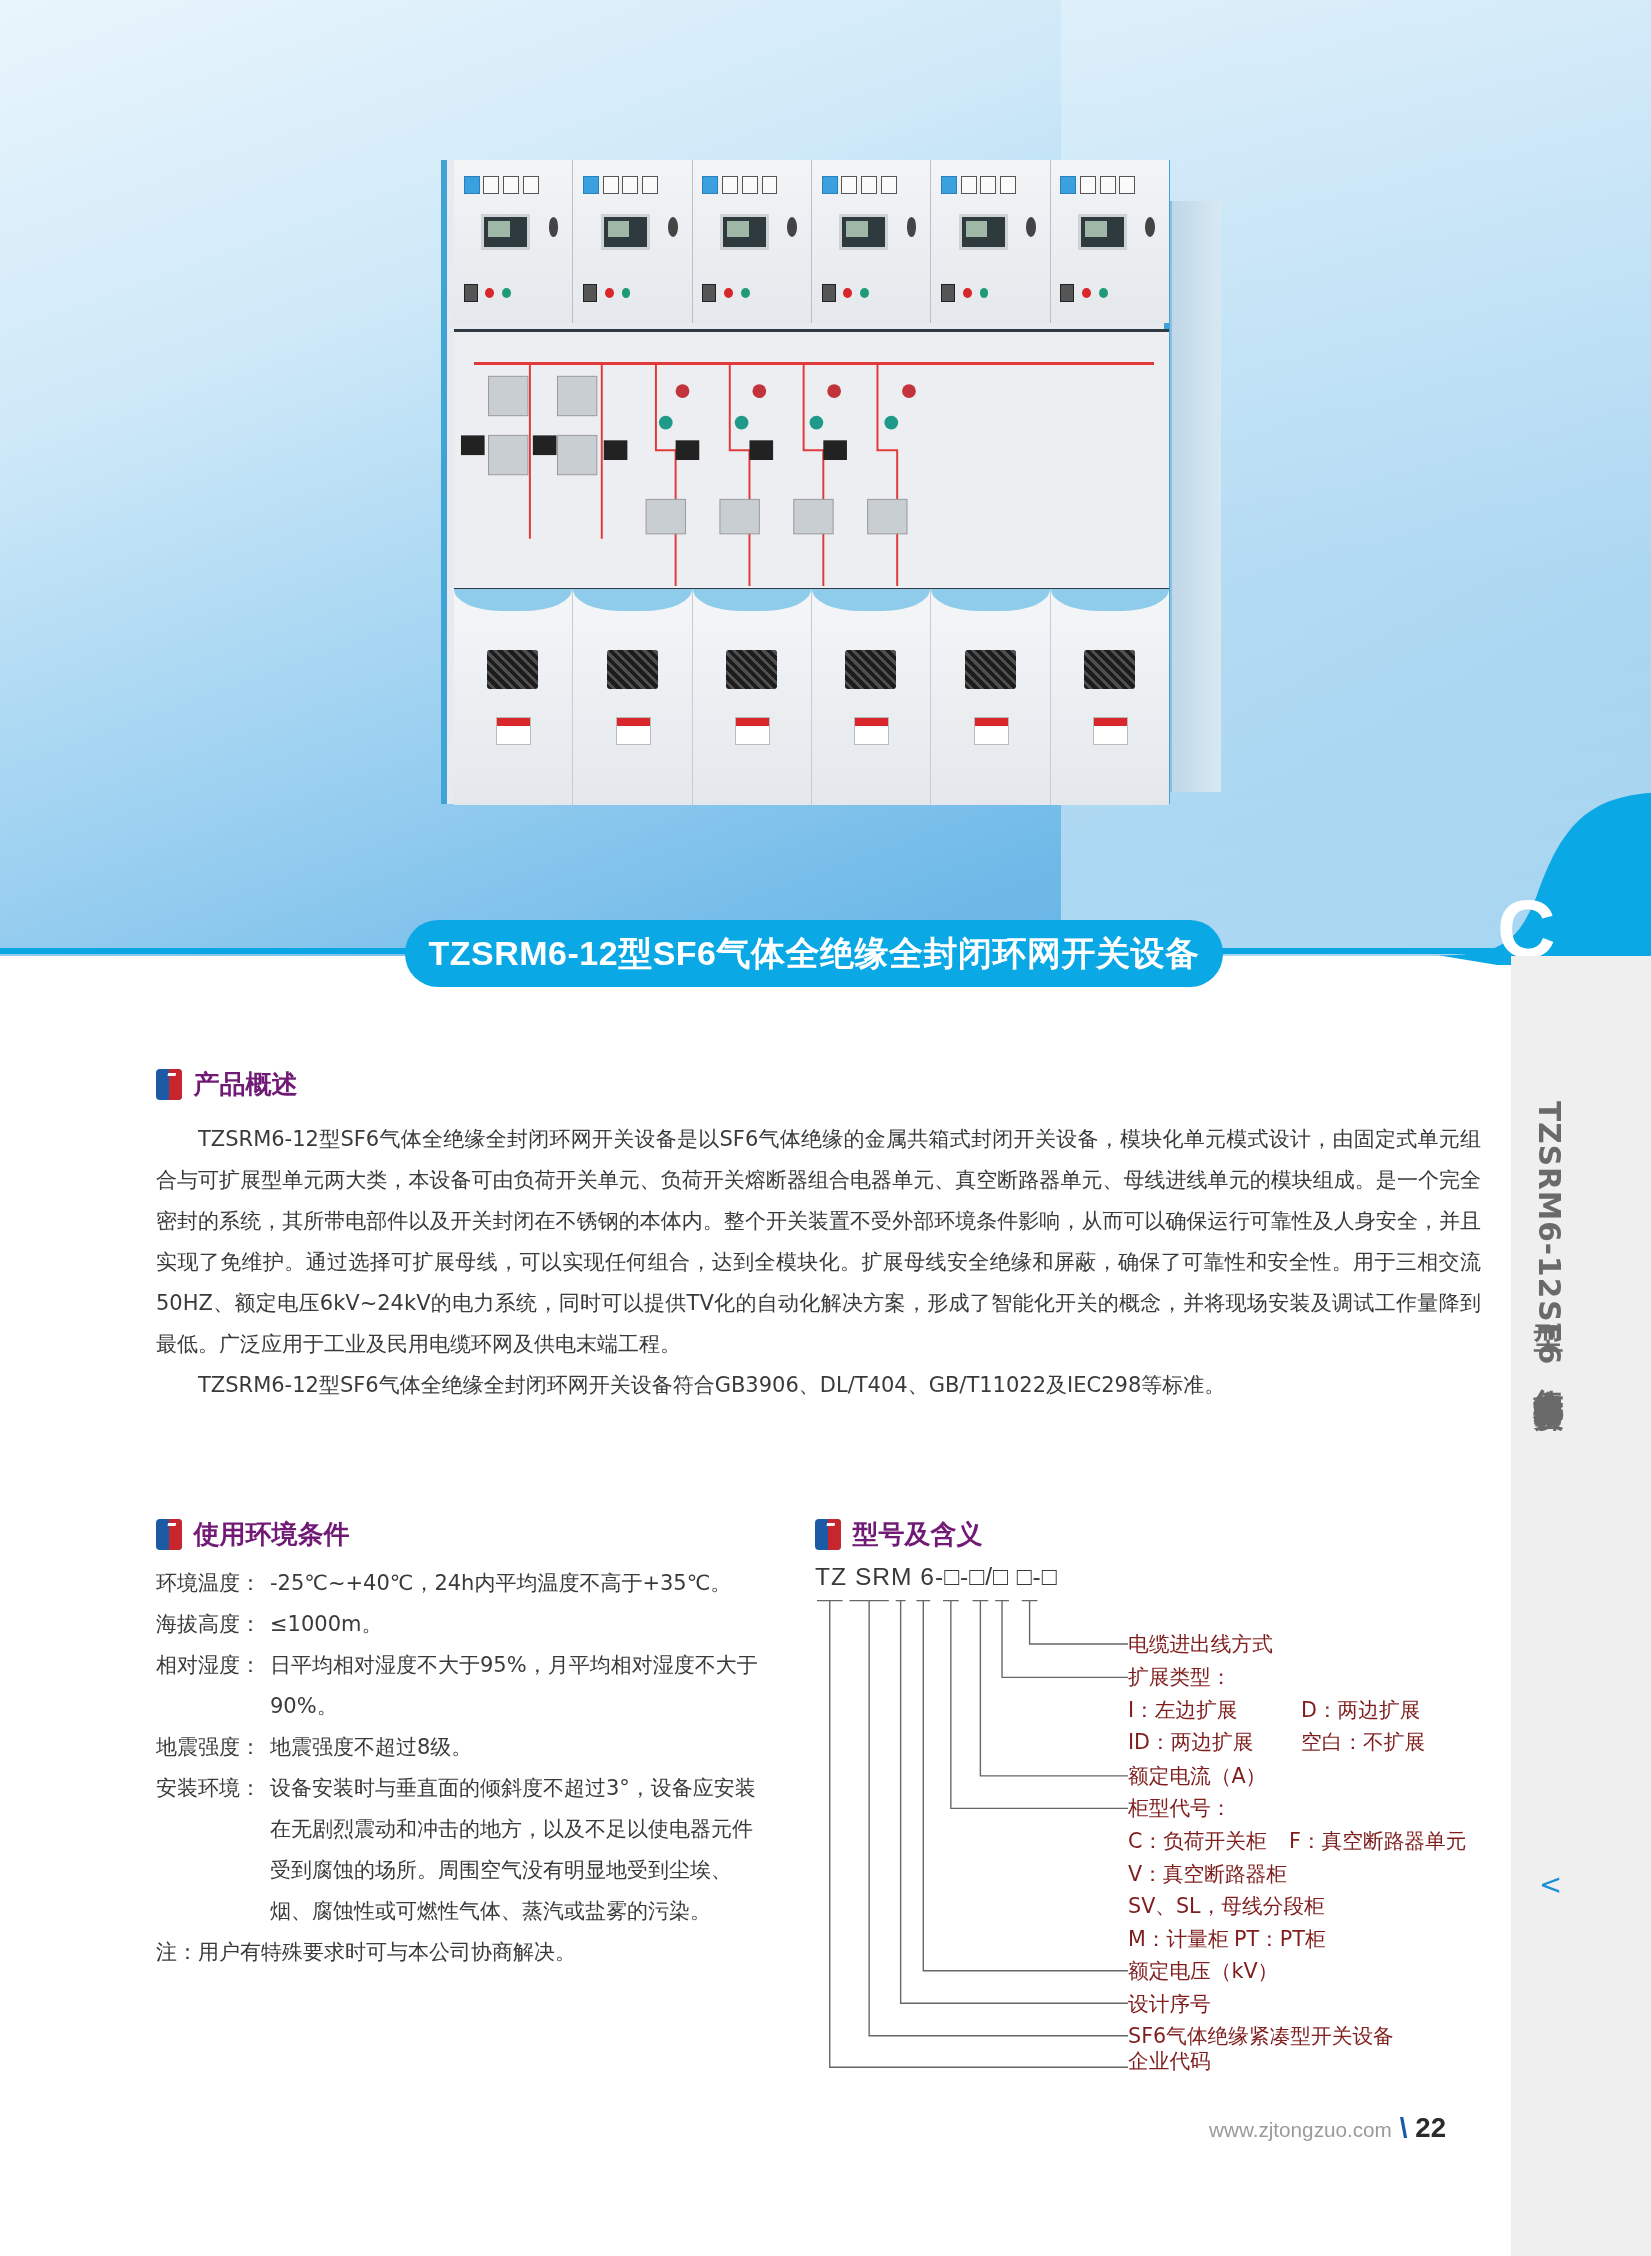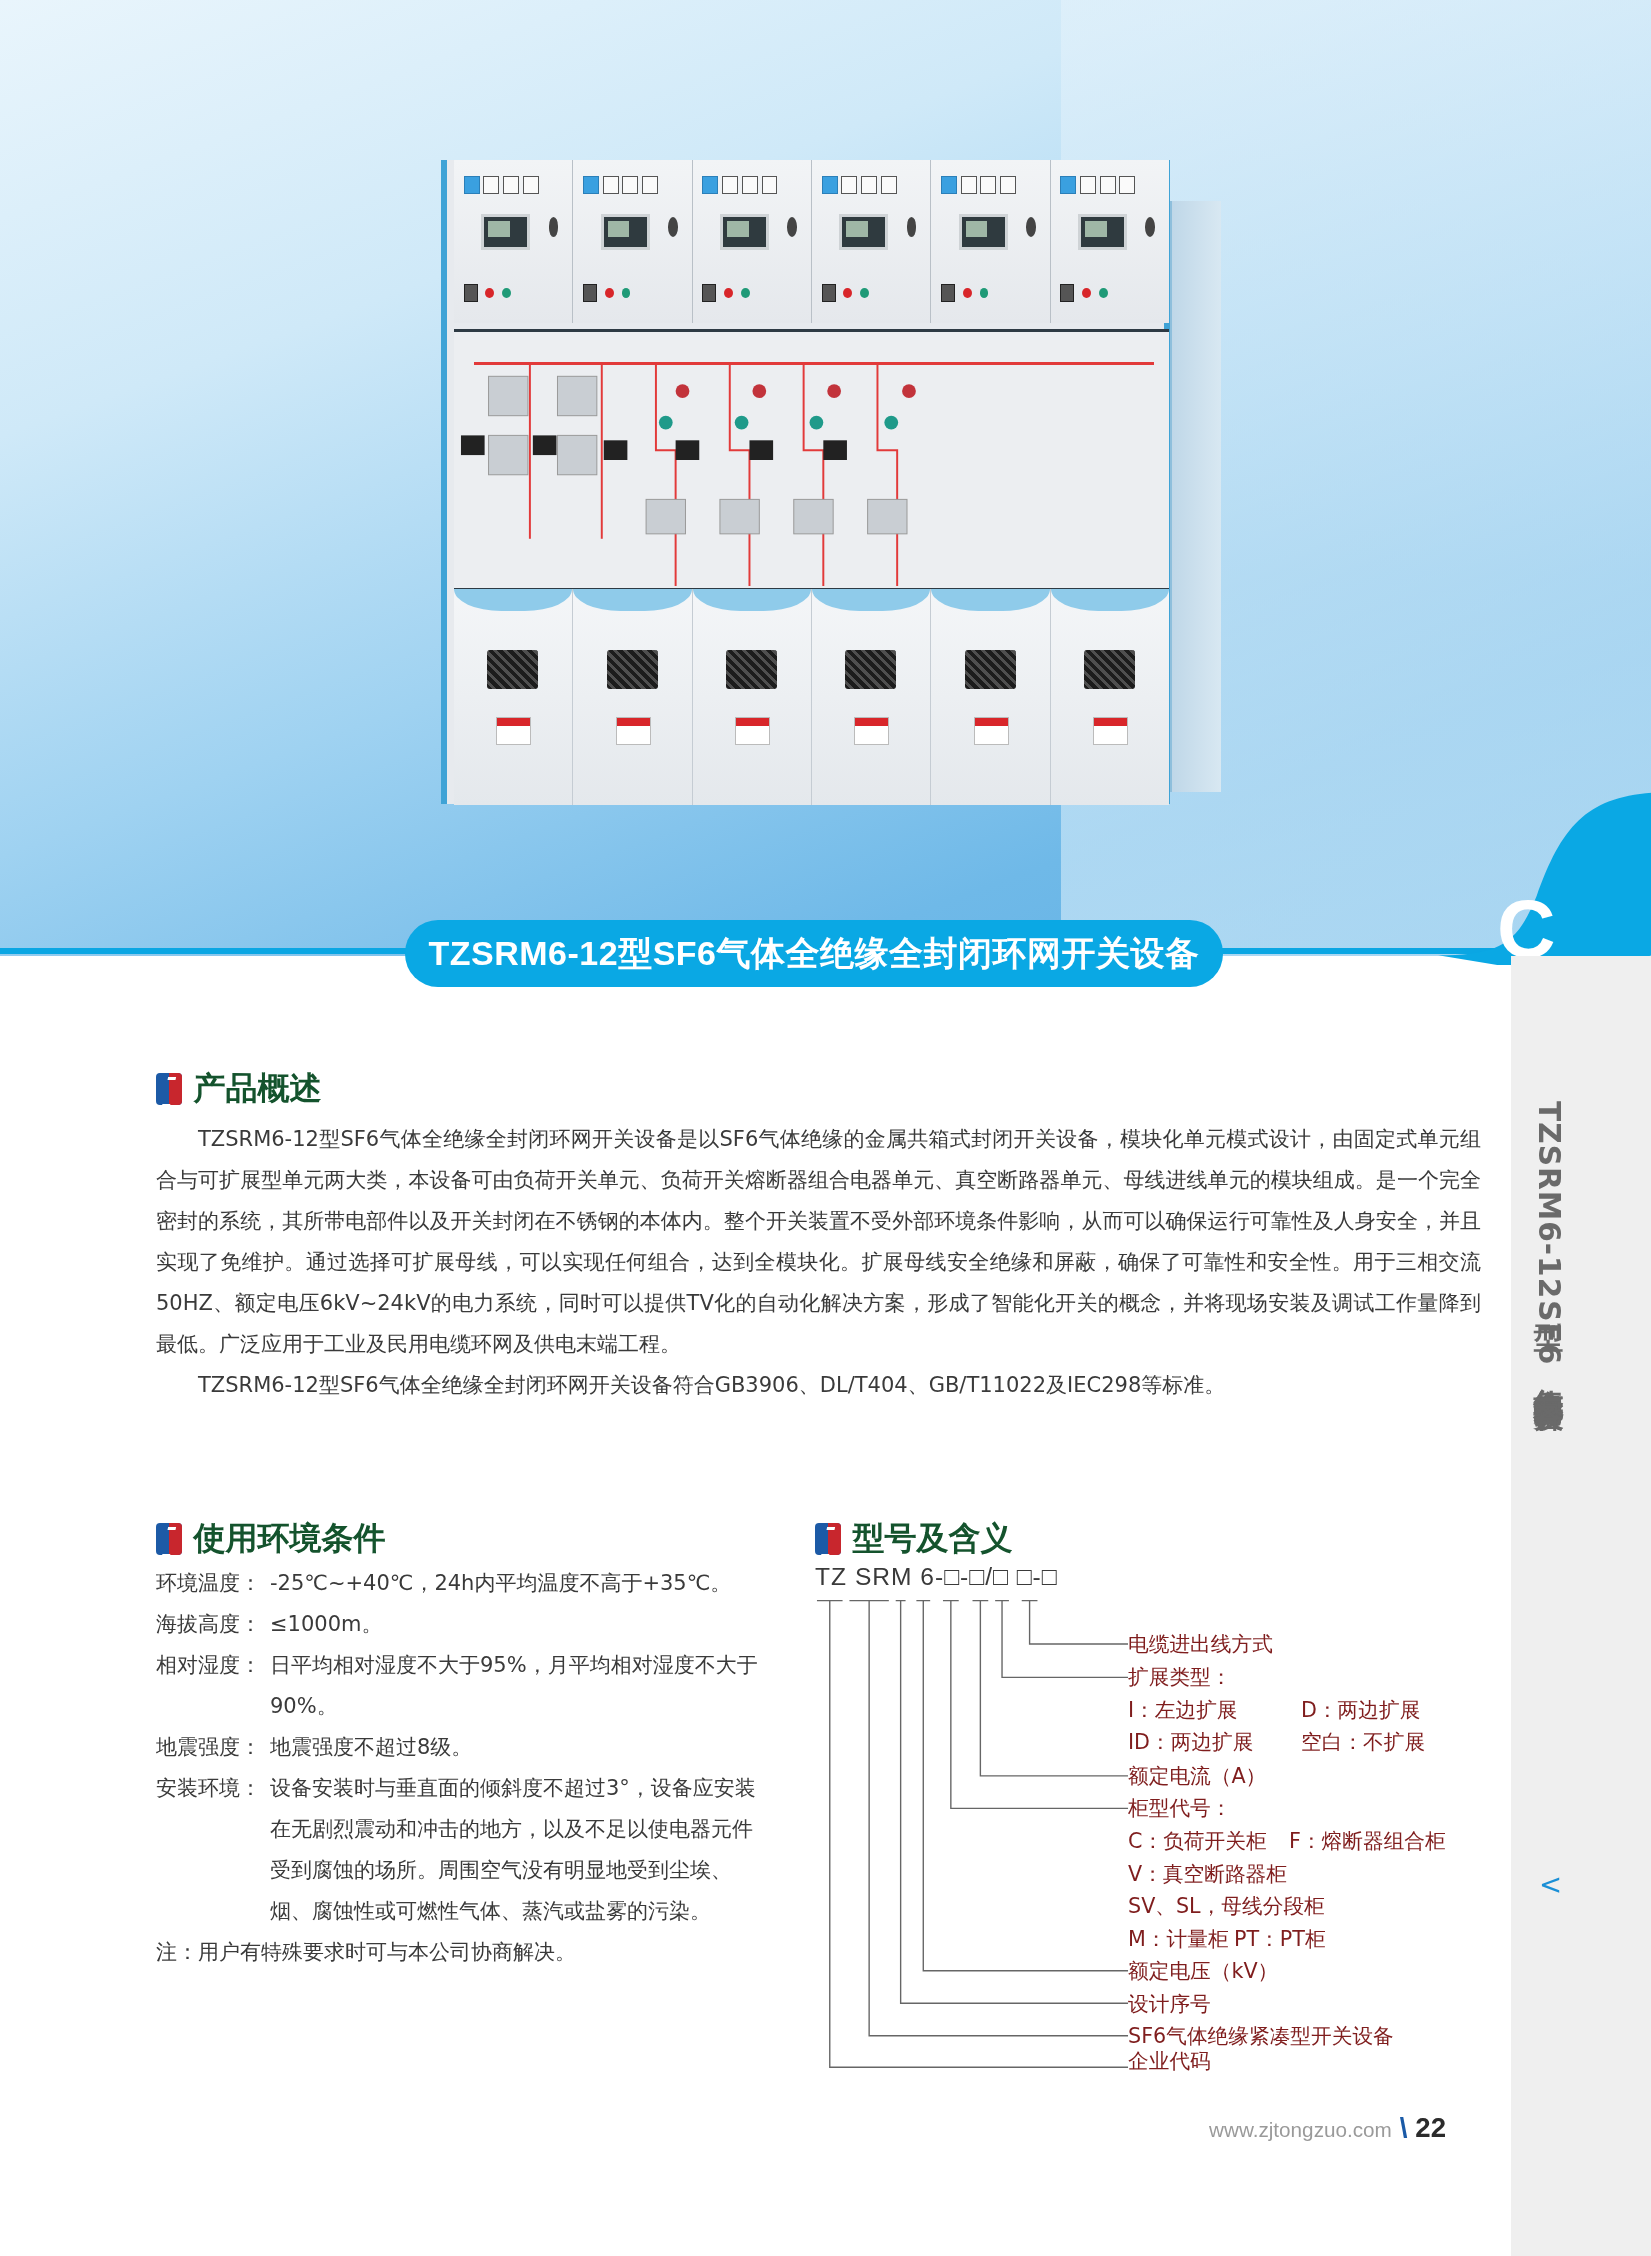--- a/index.html
+++ b/index.html
@@ -38,21 +38,21 @@
   .title-pill{position:absolute;left:405px;top:920px;width:818px;height:67px;background:#0aa8e4;border-radius:33px;display:flex;align-items:center;justify-content:center;}
   .title-pill span{color:#fff;font-family:"Liberation Sans",sans-serif;font-weight:bold;font-size:34px;letter-spacing:0.5px}
   
   .cwave{position:absolute;left:1438px;top:778px;width:214px;height:187px;}
   .cletter{position:absolute;left:1497px;top:889px;color:#fff;font-family:"Liberation Sans",sans-serif;font-weight:bold;font-size:81px;line-height:1}
   
   .sec-head{position:absolute;display:flex;align-items:center;gap:11.8px}
   .sec-icon{width:25.6px;height:31.5px;border-radius:3.9px;position:relative;overflow:hidden;background:#1c5aa6}
   .sec-icon::after{content:"";position:absolute;right:0;top:0;width:12.8px;height:31.5px;background:#c8262d}
   .sec-icon::before{content:"";position:absolute;left:8.9px;top:3.9px;width:7.9px;height:23.6px;border:3px solid #fff;border-left:none;border-right:none;z-index:2;transform:skewX(-12deg)}
-  .sec-title{font-size:32px;font-weight:bold;color:#14532d;font-family:"DejaVu Sans",sans-serif}
+  .sec-title{font-size:26px;font-weight:bold;color:#701a75;font-family:"DejaVu Sans",sans-serif}
   .para{position:absolute;left:156px;width:1330px;font-size:21px;line-height:41px;color:#3a3a3a;text-align:justify}
   .para p{margin:0;text-indent:2em}
   .env{position:absolute;left:156px;top:1563px;width:611px;font-size:21px;line-height:41px;color:#3a3a3a}
   .env .row{display:flex}
   .env .k{width:114px;flex:none}
   .env .v{flex:1}
   .env .note{margin-top:0}
   .model{position:absolute;left:815px;top:1563px;width:690px;height:532px}
   .code{position:absolute;left:0;top:0;font-size:24.6px;letter-spacing:1px;color:#3a3a3a;font-family:Liberation Sans, sans-serif;white-space:pre}
   .lbl{position:absolute;left:313px;font-size:20.7px;color:#7f1d1d;white-space:nowrap}
@@ -334,21 +334,21 @@
       <path d="M183 38 H 197 M 190 38 V 116 H 318"></path>
       <path d="M210 38 H 226 M 218 38 V 82 H 318"></path>
     </g>
   </svg>
   <div class="lbl" style="top:67px">电缆进出线方式</div>
   <div class="lbl" style="top:100px">扩展类型：</div>
   <div class="lbl" style="top:133px"><span>I：左边扩展</span><span class="c2">D：两边扩展</span></div>
   <div class="lbl" style="top:165px"><span>ID：两边扩展</span><span class="c2">空白：不扩展</span></div>
   <div class="lbl" style="top:199px">额定电流（A）</div>
   <div class="lbl" style="top:231px">柜型代号：</div>
-  <div class="lbl" style="top:264px"><span>C：负荷开关柜</span><span class="c2" style="left:161px">F：熔断器组合柜</span></div>
+  <div class="lbl" style="top:264px"><span>C：负荷开关柜</span><span class="c2" style="left:161px">F：真空断路器单元</span></div>
   <div class="lbl" style="top:297px">V：真空断路器柜</div>
   <div class="lbl" style="top:329px">SV、SL，母线分段柜</div>
   <div class="lbl" style="top:362px"><span>M：计量柜</span><span class="c2" style="left:106px">PT：PT柜</span></div>
   <div class="lbl" style="top:394px">额定电压（kV）</div>
   <div class="lbl" style="top:427px">设计序号</div>
   <div class="lbl" style="top:459px">SF6气体绝缘紧凑型开关设备</div>
   <div class="lbl" style="top:484px">企业代码</div>
 </div>
 
 <div class="footer">

